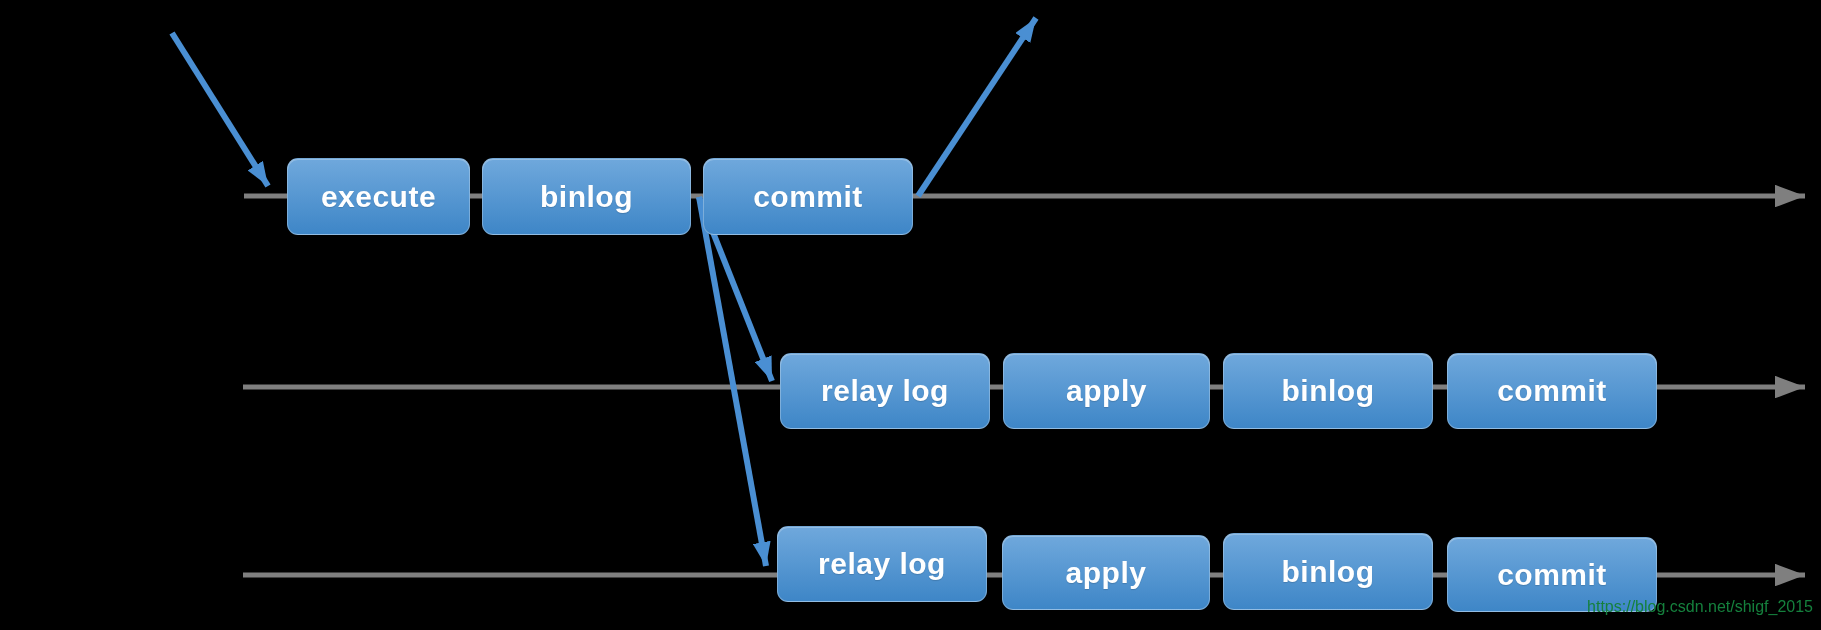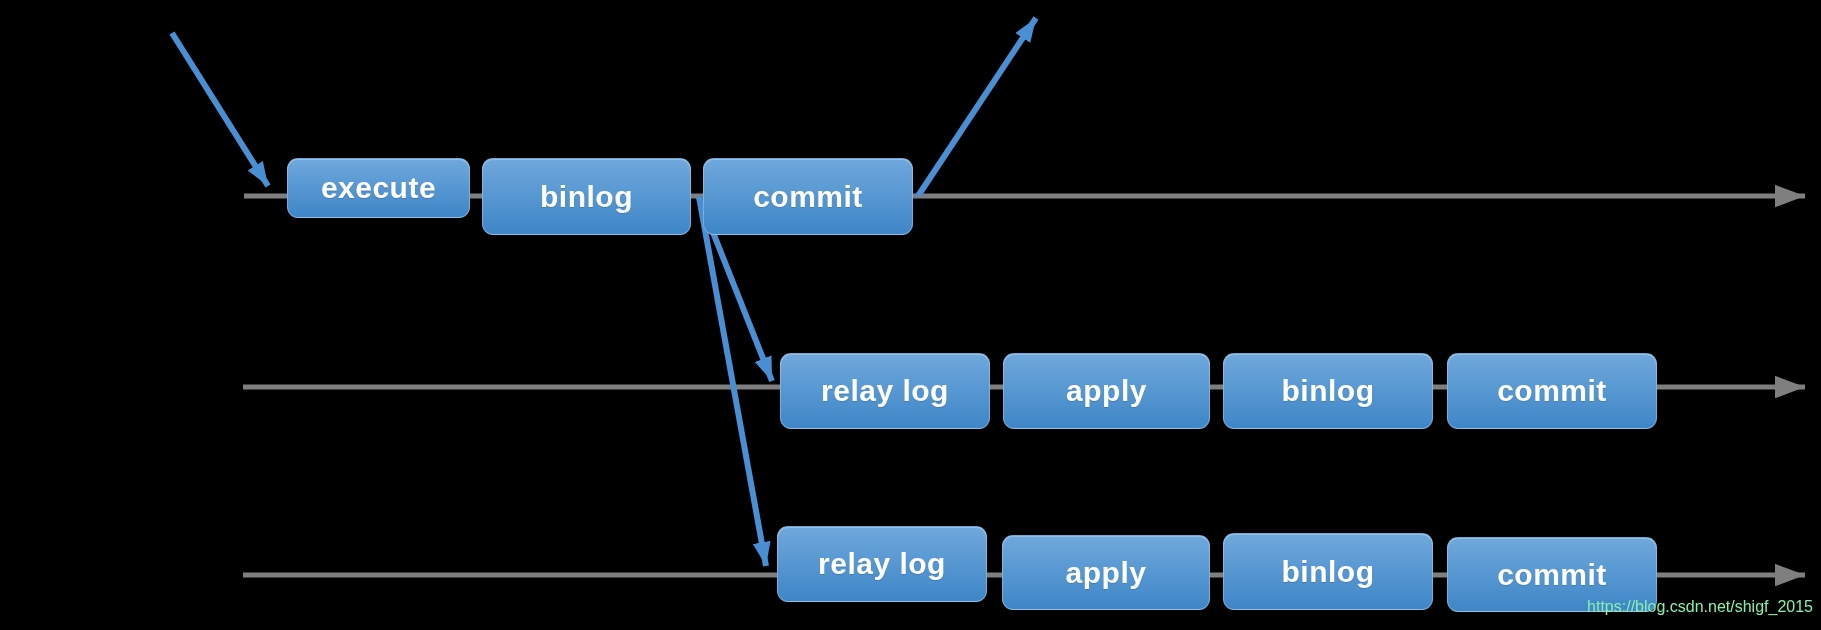--- a/index.html
+++ b/index.html
@@ -60,22 +60,22 @@
         </marker>
       </defs>
       <line x1="244" y1="196" x2="1805" y2="196" stroke="#7f7f7f" stroke-width="5" marker-end="url(#head-gray)"></line>
       <line x1="243" y1="387" x2="1805" y2="387" stroke="#7f7f7f" stroke-width="5" marker-end="url(#head-gray)"></line>
       <line x1="243" y1="575" x2="1805" y2="575" stroke="#7f7f7f" stroke-width="5" marker-end="url(#head-gray)"></line>
       <line x1="172" y1="33" x2="268" y2="186" stroke="#4a8fd3" stroke-width="6" marker-end="url(#head-blue)"></line>
       <line x1="918" y1="196" x2="1036" y2="18" stroke="#4a8fd3" stroke-width="6" marker-end="url(#head-blue)"></line>
       <line x1="699" y1="197" x2="772" y2="381" stroke="#4a8fd3" stroke-width="6" marker-end="url(#head-blue)"></line>
       <line x1="699" y1="197" x2="766" y2="566" stroke="#4a8fd3" stroke-width="6" marker-end="url(#head-blue)"></line>
     </svg>
-  <div class="watermark" style="color: #86efac;">https://blog.csdn.net/shigf_2015</div>
-<div class="node" style="left: 287px; top: 158px; width: 183px; height: 60px; background: linear-gradient(rgb(111, 168, 220), rgb(62, 134, 199));">
+  <div class="watermark" style="color: #15803d;">https://blog.csdn.net/shigf_2015</div>
+<div class="node" style="left: 287px; top: 158px; width: 183px; height: 77px; background: linear-gradient(rgb(111, 168, 220), rgb(62, 134, 199));">
       <span class="node-label">execute</span>
     </div>
     <div class="node" style="left: 482px; top: 158px; width: 209px; height: 77px; background: linear-gradient(rgb(111, 168, 220), rgb(62, 134, 199));">
       <span class="node-label">binlog</span>
     </div>
     <div class="node" style="left: 703px; top: 158px; width: 210px; height: 77px; background: linear-gradient(rgb(111, 168, 220), rgb(62, 134, 199));">
       <span class="node-label">commit</span>
     </div>
     <div class="node" style="left: 780px; top: 353px; width: 210px; height: 76px; background: linear-gradient(rgb(111, 168, 220), rgb(62, 134, 199));">
       <span class="node-label">relay log</span>

